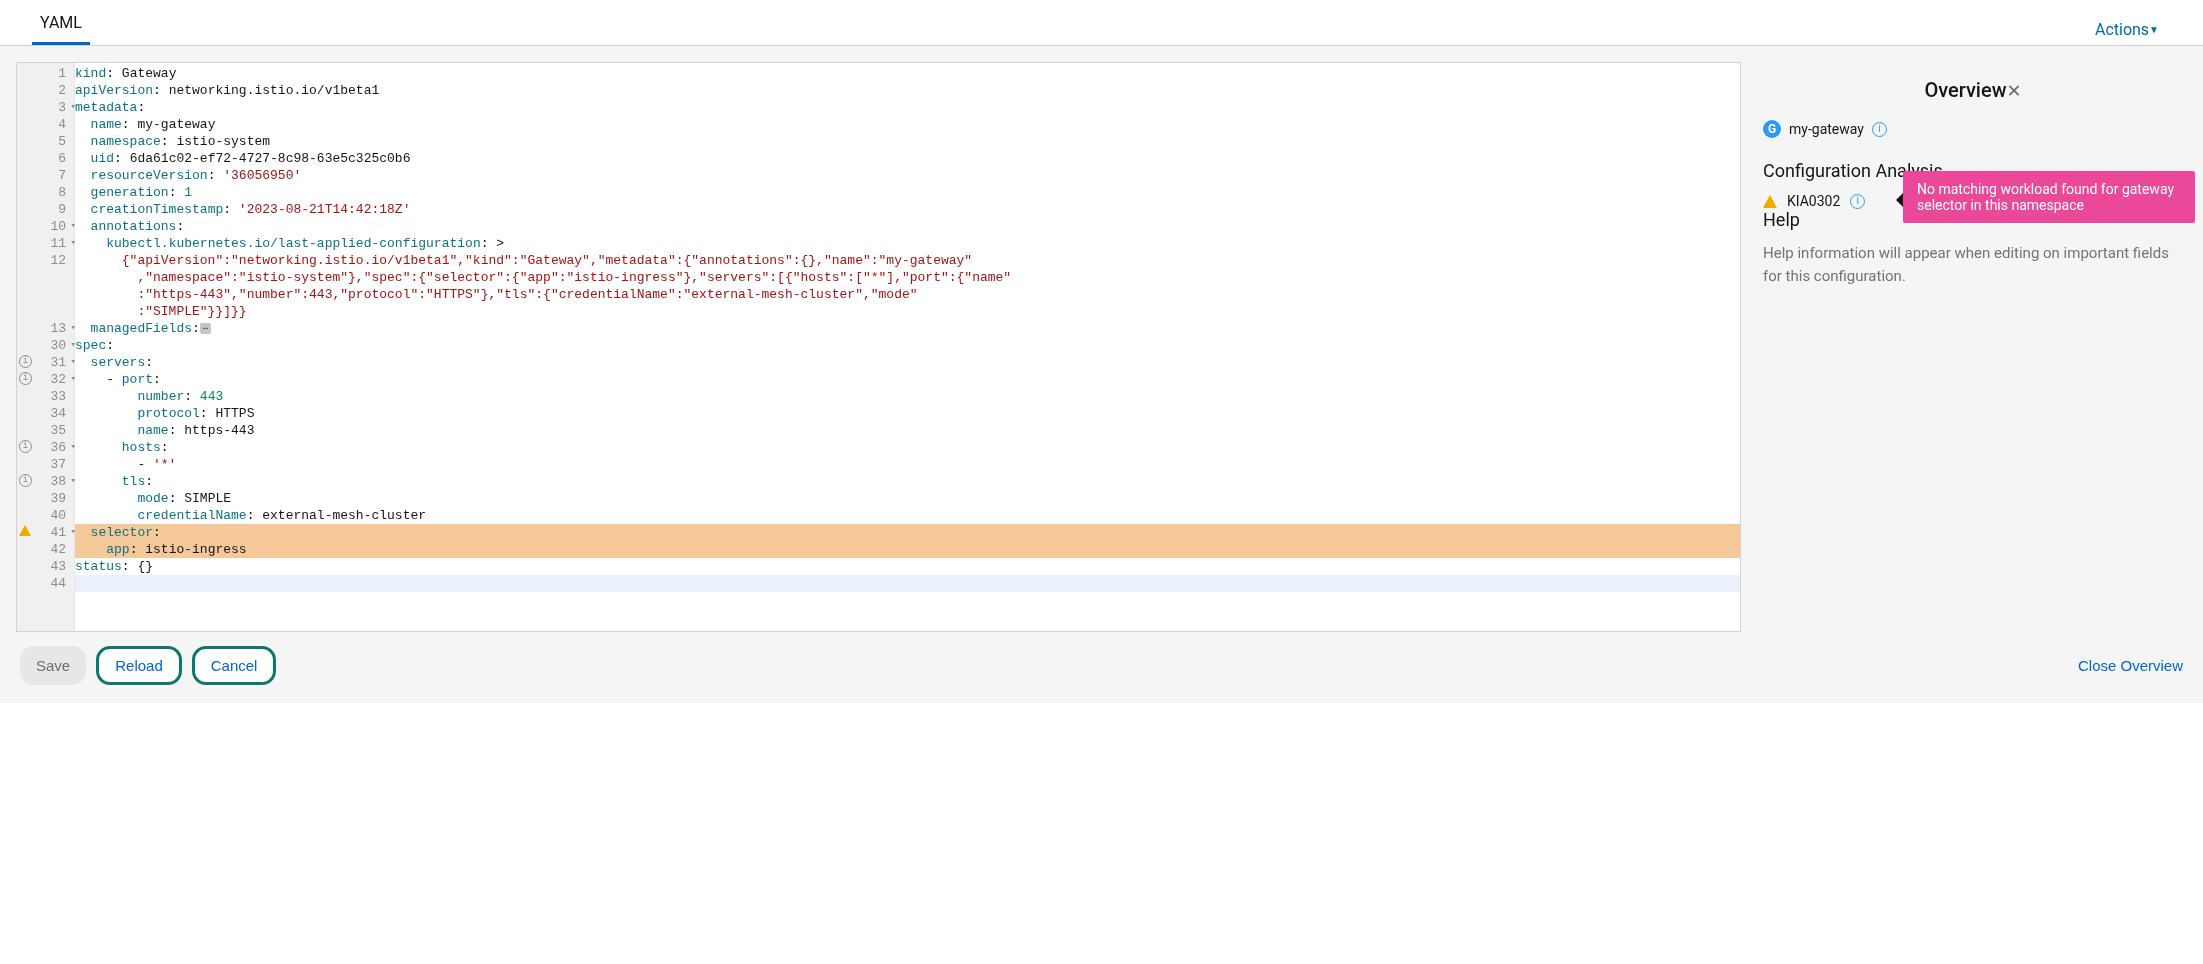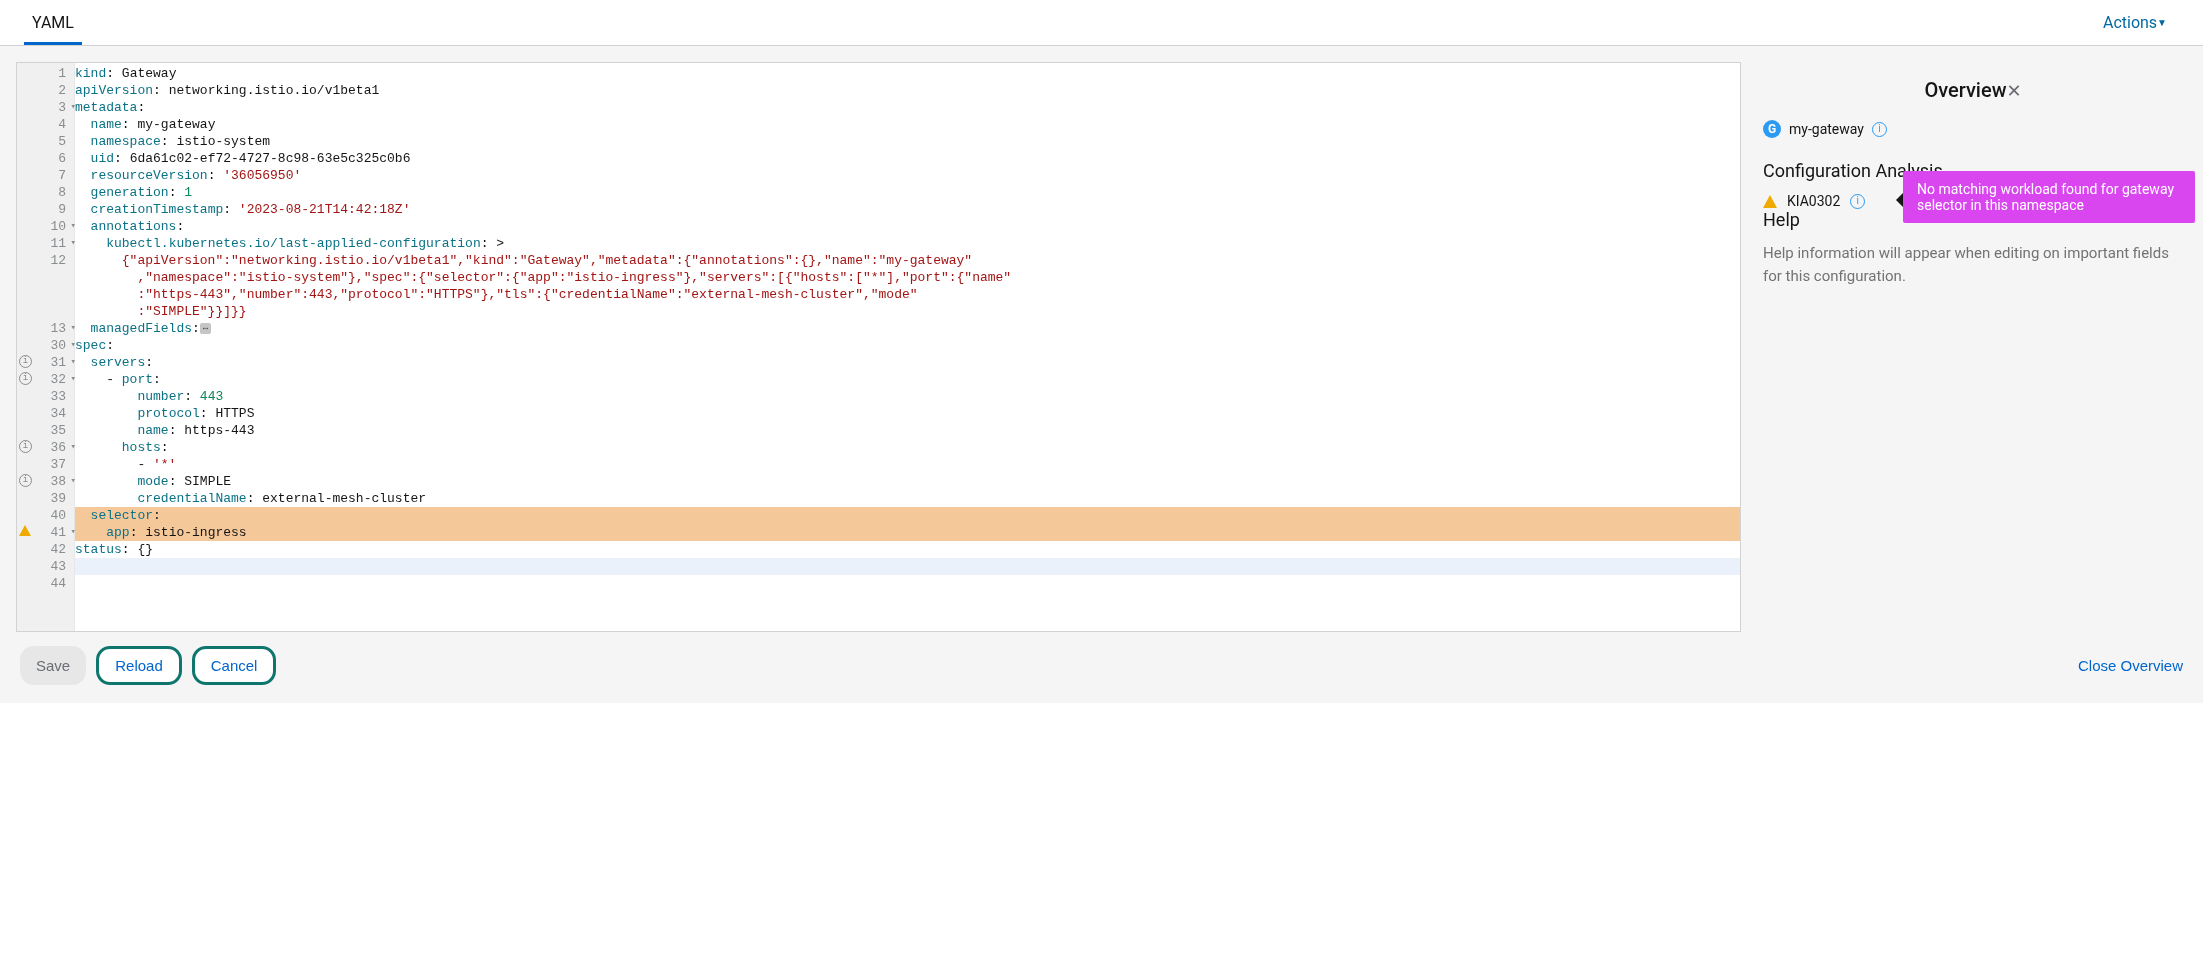--- a/index.html
+++ b/index.html
@@ -1,18 +1,18 @@
 <!DOCTYPE html>
 <html><head>
 <meta charset="utf-8">
 <style>
 * { box-sizing: border-box; margin: 0; padding: 0; }
 body { font-family: -apple-system, BlinkMacSystemFont, "Segoe UI", Roboto, sans-serif; font-size: 14px; color: #151515; background: #fff; }
 
-.topbar { display: flex; justify-content: space-between; align-items: center; padding: 0 24px; border-bottom: 1px solid #d2d2d2; height: 46px; background: #fff; }
+.topbar { display: flex; justify-content: space-between; align-items: flex-end; padding: 0 32px; border-bottom: 1px solid #d2d2d2; height: 46px; background: #fff; }
 .tab { padding: 12px 8px 10px; font-size: 16px; border-bottom: 3px solid #0066cc; color: #151515; }
 .actions-btn { padding: 6px 12px; font-size: 16px; color: #0369a1; display: flex; align-items: center; gap: 0; cursor: pointer; }
 .actions-btn .caret { font-size: 10px; }
 
 .main { display: flex; padding: 16px 16px 0; gap: 16px; background: #f5f5f5; }
 
 .editor-pane { flex: 1; display: flex; background: #fff; border: 1px solid #d2d2d2; height: 570px; overflow: hidden; }
 .gutter { background: #f0f0f0; color: #8a8d90; font-family: "Courier New", monospace; font-size: 13px; text-align: right; width: 58px; border-right: 1px solid #e7e7e7; padding-top: 2px; }
 .gutter-row { height: 17px; line-height: 17px; padding-right: 8px; position: relative; }
 .gutter-row .fold { position: absolute; right: -2px; top: 0; font-size: 9px; color: #8a8d90; }
@@ -33,21 +33,21 @@
 .side-header { display: flex; justify-content: center; align-items: center; margin-bottom: 18px; }
 .side-header h2 { font-size: 20px; font-weight: 500; }
 .close-x { font-size: 18px; color: #6a6e73; cursor: pointer; }
 .resource-row { display: flex; align-items: center; gap: 8px; margin-bottom: 22px; }
 .badge-g { width: 18px; height: 18px; border-radius: 50%; background: #3e8635; color: #fff; font-size: 12px; font-weight: bold; display: flex; align-items: center; justify-content: center; }
 .badge-blue { background: #2b9af3; }
 .info-ic { width: 15px; height: 15px; border-radius: 50%; border: 1.5px solid #2b9af3; color: #2b9af3; font-size: 10px; line-height: 12px; text-align: center; display: inline-block; }
 .section-h { font-size: 18px; font-weight: 400; margin-bottom: 12px; }
 .analysis-row { display: flex; align-items: center; gap: 10px; position: relative; }
 .warn-tri { width: 0; height: 0; border-left: 7px solid transparent; border-right: 7px solid transparent; border-bottom: 13px solid #f0ab00; }
-.tooltip { position: absolute; left: 140px; top: -22px; background: #d946ef; color: #fff; padding: 10px 14px; font-size: 14px; width: 292px; border-radius: 2px; z-index: 10; }
+.tooltip { position: absolute; left: 140px; top: -22px; background: #ec4899; color: #fff; padding: 10px 14px; font-size: 14px; width: 292px; border-radius: 2px; z-index: 10; }
 .tooltip::before { content: ""; position: absolute; left: -7px; top: 22px; border-top: 7px solid transparent; border-bottom: 7px solid transparent; border-right: 7px solid #151515; }
 .help-text { font-size: 15px; color: #737373; line-height: 1.5; }
 
 .footer { display: flex; justify-content: space-between; align-items: center; padding: 14px 20px 18px; background: #f5f5f5; }
 .footer-left { display: flex; gap: 10px; }
 .btn { padding: 8px 16px; font-size: 15px; border-radius: 14px; cursor: pointer; }
 .btn-primary { background: #e7e7e7; color: #6a6e73; border: none; }
 .btn-outline { background: #fff; color: #0066cc; border: 3px solid #0f766e; }
 .btn-link { background: none; border: none; color: #0066cc; font-size: 15px; cursor: pointer; }
 </style>
@@ -115,20 +115,21 @@
         <div class="code-line"><span class="string">        :"SIMPLE"}}]}}</span></div>
         <div class="code-line"><span class="plain">  </span><span class="key">managedFields</span><span class="plain">:</span><span class="fold-badge">↔</span></div>
         <div class="code-line"><span class="key">spec</span><span class="plain">:</span></div>
         <div class="code-line"><span class="plain">  </span><span class="key">servers</span><span class="plain">:</span></div>
         <div class="code-line"><span class="plain">    - </span><span class="key">port</span><span class="plain">:</span></div>
         <div class="code-line"><span class="plain">        </span><span class="key">number</span><span class="plain">: </span><span class="num">443</span></div>
         <div class="code-line"><span class="plain">        </span><span class="key">protocol</span><span class="plain">: </span><span class="plain">HTTPS</span></div>
         <div class="code-line"><span class="plain">        </span><span class="key">name</span><span class="plain">: </span><span class="plain">https-443</span></div>
         <div class="code-line"><span class="plain">      </span><span class="key">hosts</span><span class="plain">:</span></div>
         <div class="code-line"><span class="plain">        - </span><span class="string">'*'</span></div>
+        <div class="code-line"><span class="plain">      </span><span class="key">tls</span><span class="plain">:</span></div>
         <div class="code-line"><span class="plain">        </span><span class="key">mode</span><span class="plain">: </span><span class="plain">SIMPLE</span></div>
         <div class="code-line"><span class="plain">        </span><span class="key">credentialName</span><span class="plain">: </span><span class="plain">external-mesh-cluster</span></div>
         <div class="code-line hl-warn"><span class="plain">  </span><span class="key">selector</span><span class="plain">:</span></div>
         <div class="code-line hl-warn"><span class="plain">    </span><span class="key">app</span><span class="plain">: </span><span class="plain">istio-ingress</span></div>
         <div class="code-line"><span class="key">status</span><span class="plain">: {}</span></div>
         <div class="code-line hl-cursor"><span class="plain"></span></div>
       </div>
   </div>
 
   <div class="side-pane">

